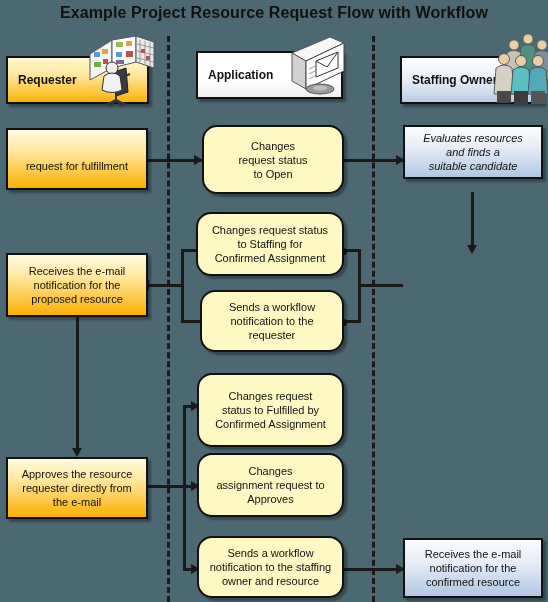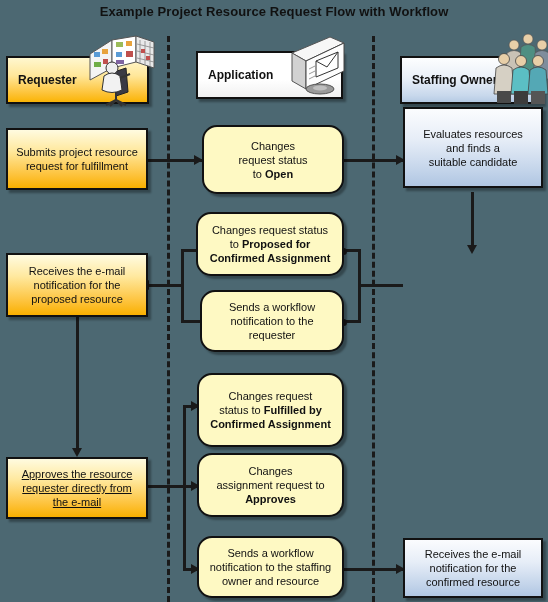--- a/index.html
+++ b/index.html
@@ -13,21 +13,21 @@
     height: 602px;
     background: #4c6872;
     font-family: "Liberation Sans", sans-serif;
     overflow: hidden;
   }
   #title {
     position: absolute;
     left: 0; top: 4px;
     width: 548px;
     text-align: center;
-    font-size: 13px;
+    font-size: 16px;
     font-weight: bold;
     color: #111111;
     letter-spacing: 0.1px;
   }
   
   .lane-sep {
     position: absolute;
     width: 0;
     border-left: 3px dashed #1a1a1a;
   }
@@ -40,21 +40,21 @@
     align-items: center;
     justify-content: center;
     text-align: center;
     font-size: 11px;
     line-height: 14px;
     color: #111111;
     padding: 2px 5px;
     box-shadow: 3px 3px 2px rgba(0,0,0,0.32);
   }
   .node .txt { display: block; width: 100%; }
-  .node b { font-weight: bold; }
+  .node b { font-weight: normal; }
 
   .n-white { background: #fef9c3; border-radius: 15px; }
   .n-orange {
     background: linear-gradient(to bottom, #fffbe0 0%, #ffe9a0 35%, #fdc23a 78%, #f9b000 100%);
   }
   .n-blue {
     background: linear-gradient(to bottom, #fbfcfe 0%, #e6edf7 40%, #c3d4ea 80%, #b0c6e2 100%);
   }
 
   
@@ -262,45 +262,45 @@
   <div class="arrow-r" style="left:191px; top:481px;"></div>
   <div class="hline" style="left:183px; top:485px; width:14px;"></div>
   <div class="hline" style="left:183px; top:568px; width:14px;"></div>
   <div class="arrow-r" style="left:191px; top:564px;"></div>
 
   <div class="hline" style="left:343px; top:568px; width:60px;"></div>
   <div class="arrow-r" style="left:396px; top:564px;"></div>
 
   <div class="node n-orange" style="left:6px; top:128px; width:142px; height:62px;">
     <span class="txt">
-      <span>Submits project resource</span><br>
+      <br>
       <span>request for fulfillment</span>
     </span>
   </div>
 
   <div class="node n-white" style="left:202px; top:125px; width:142px; height:69px;">
     <span class="txt">
       <span>Changes</span><br>
       <span>request status</span><br>
       <span>to </span><b>Open</b>
     </span>
   </div>
 
-  <div class="node n-blue" style="left:403px; top:107px; width:140px; height:81px;">
+  <div class="node n-blue" style="left:403px; top:125px; width:140px; height:54px;font-style:italic;">
     <span class="txt">
       <span>Evaluates resources</span><br>
       <span>and finds a</span><br>
       <span>suitable candidate</span>
     </span>
   </div>
 
   <div class="node n-white" style="left:196px; top:212px; width:148px; height:64px;">
     <span class="txt">
       <span>Changes request status</span><br>
-      <span>to </span><b>Proposed for</b><br>
+      <span>to </span><b>Staffing for</b><br>
       <b>Confirmed Assignment</b>
     </span>
   </div>
 
 
   <div class="node n-orange" style="left:6px; top:253px; width:142px; height:64px;">
     <span class="txt">
       <span>Receives the e-mail</span><br>
       <span>notification for the</span><br>
       <span>proposed resource</span>
@@ -316,21 +316,21 @@
   </div>
 
   <div class="node n-white" style="left:197px; top:373px; width:147px; height:74px;">
     <span class="txt">
       <span>Changes request</span><br>
       <span>status to </span><b>Fulfilled by</b><br>
       <b>Confirmed Assignment</b>
     </span>
   </div>
 
-  <div class="node n-orange" style="left:6px; top:457px; width:142px; height:62px;text-decoration:underline;">
+  <div class="node n-orange" style="left:6px; top:457px; width:142px; height:62px;">
     <span class="txt">
       <span>Approves the resource</span><br>
       <span>requester directly from</span><br>
       <span>the e-mail</span>
     </span>
   </div>
 
   <div class="node n-white" style="left:197px; top:453px; width:147px; height:64px;">
     <span class="txt">
       <span>Changes</span><br>

